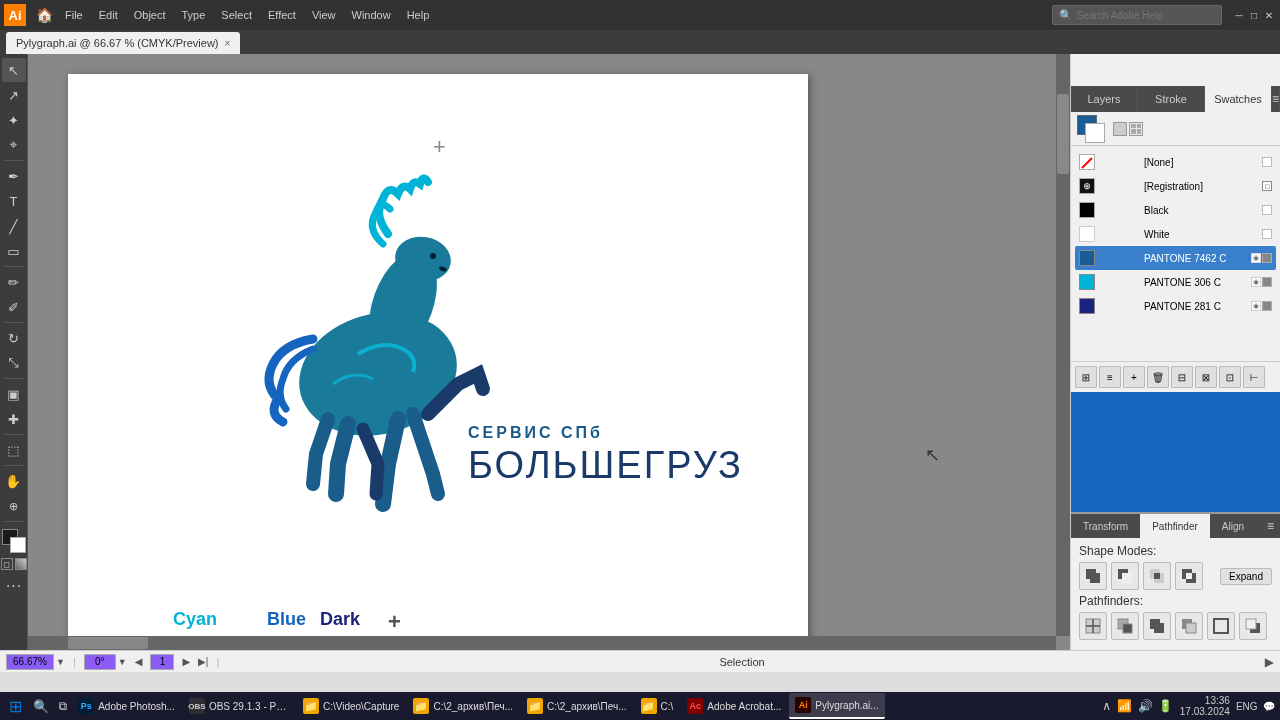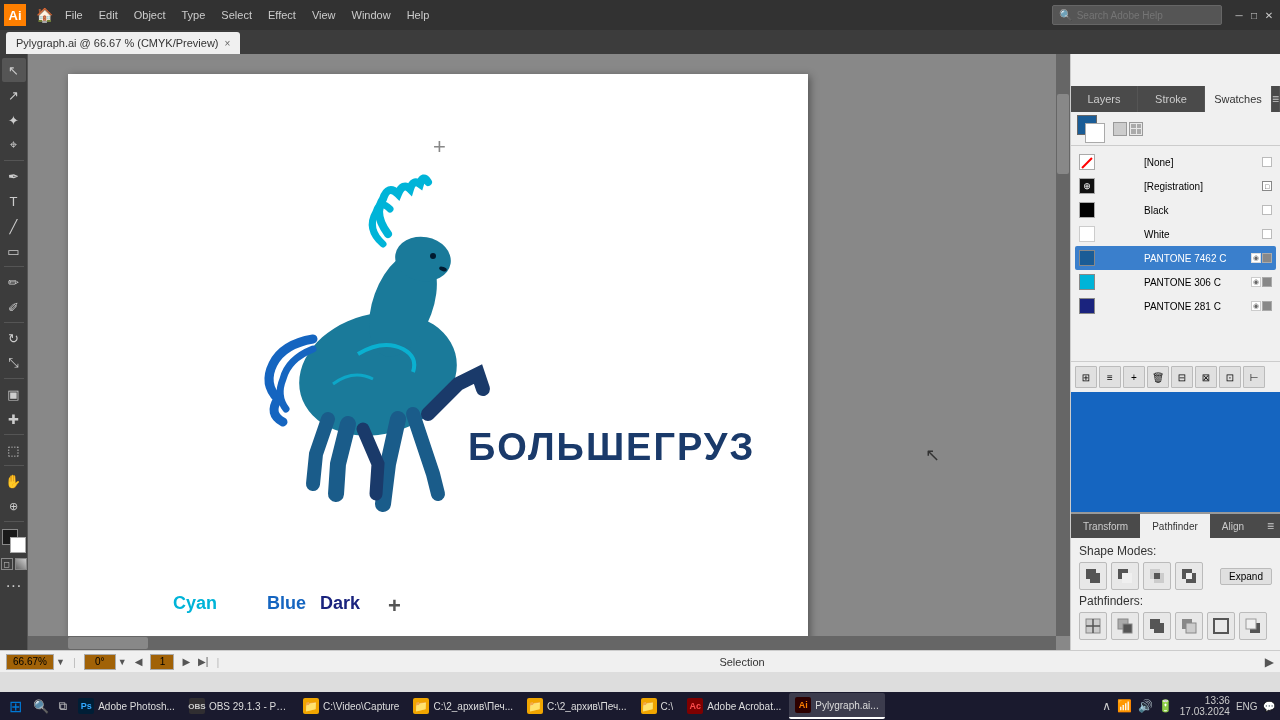--- a/index.html
+++ b/index.html
@@ -152,27 +152,27 @@
       font-size: 16px;
       color: #1a5a8a;
       letter-spacing: 3px;
       font-weight: bold;
     }
     .logo-line2 {
       font-family: 'Arial Black', Impact, sans-serif;
       font-size: 38px;
       color: #1a3a6a;
       letter-spacing: 2px;
-      font-weight: 700;
+      font-weight: 400;
       margin-top: 2px;
     }
 
     .color-labels {
       position: absolute;
-      bottom: 65px; left: 105px;
+      bottom: 49px; left: 105px;
       display: flex; gap: 14px;
       font-size: 18px; font-weight: bold;
     }
     .cl-cyan { color: #00b4d8; }
     .cl-blue { color: #1565c0; margin-left: 36px; }
     .cl-dark { color: #1a237e; }
 
     .cursor-arrow {
       position: absolute;
       right: 130px; top: 390px;
@@ -306,21 +306,21 @@
       display: flex; align-items: center;
       padding: 0 6px;
       font-size: 11px; color: #333;
       gap: 8px;
     }
     .status-zoom { display: flex; align-items: center; gap: 2px; }
     .status-input {
       width: 42px; height: 16px;
       border: 1px solid #aaa;
       text-align: center; font-size: 10px;
-      background: #a16207;
+      background: #8b5cf6;
     }
     .status-angle { display: flex; align-items: center; gap: 2px; }
     .status-sep { color: #bbb; }
     .status-middle { flex: 1; text-align: center; color: #333; }
 
     
     #taskbar {
       height: 28px;
       background: #1a1a2e;
       display: flex; align-items: center;
@@ -477,20 +477,21 @@
 
           <circle cx="205" cy="82" r="3" fill="#001a30"></circle>
 
           <ellipse cx="215" cy="95" rx="4" ry="2" fill="#001a30" transform="rotate(20 215 95)"></ellipse>
 
           <path d="M130,180 Q155,165 175,175 Q190,183 185,198" stroke="#00d4f5" stroke-width="4" fill="none" opacity="0.6"></path>
           <path d="M105,210 Q125,195 145,205" stroke="#00d4f5" stroke-width="3" fill="none" opacity="0.5"></path>
         </svg>
 
         <div class="logo-text-area">
+          <div class="logo-line1">СЕРВИС СПб</div>
           <div class="logo-line2">БОЛЬШЕГРУЗ</div>
         </div>
       </div>
 
       <div class="color-labels">
         <span class="cl-cyan">Cyan</span>
         <span class="cl-blue">Blue</span>
         <span class="cl-dark">Dark</span>
         <span style="font-size:22px;color:#555;margin-left:14px;">+</span>
       </div>

